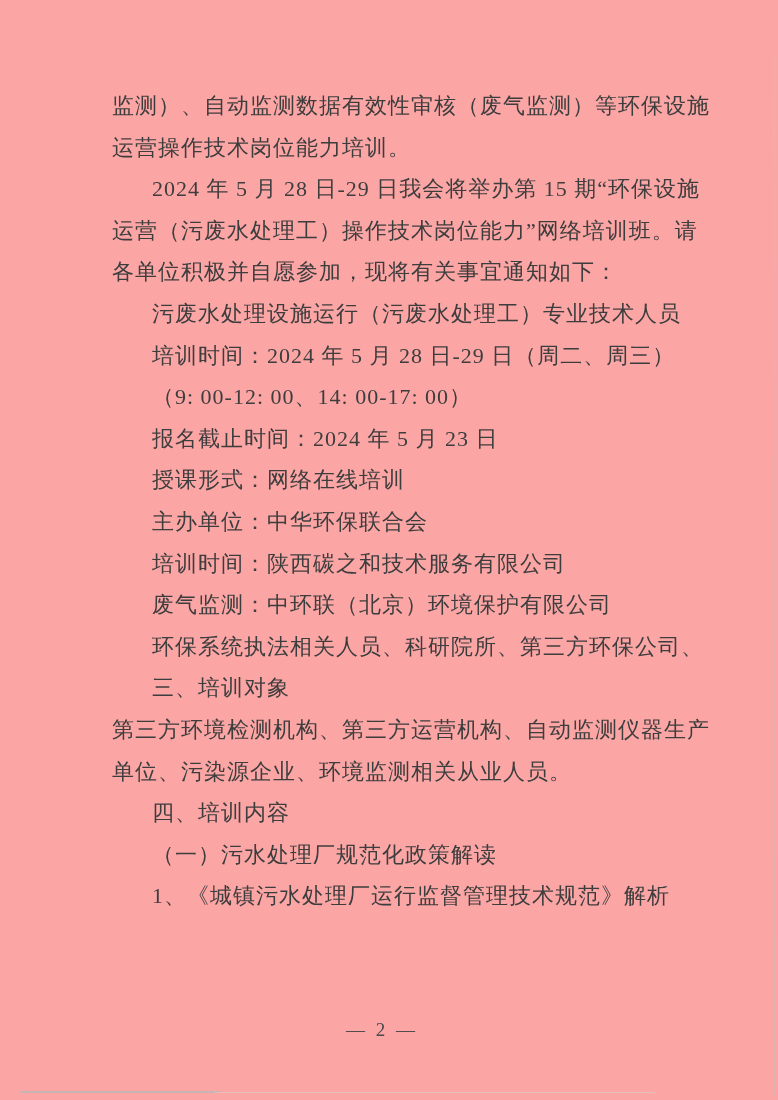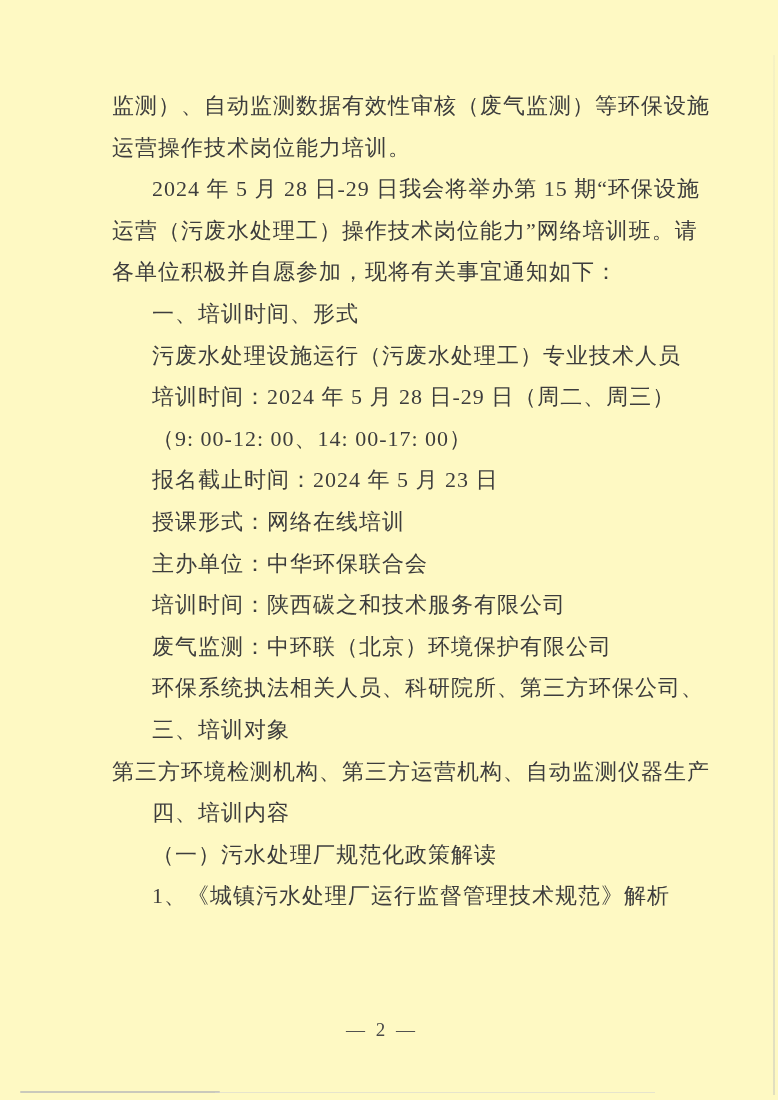--- a/index.html
+++ b/index.html
@@ -5,21 +5,21 @@
   * { margin: 0; padding: 0; box-sizing: border-box; }
   html, body {
     width: 778px; height: 1100px;
     background: #fefefe;
     overflow: hidden;
     font-family: "Liberation Serif", "DejaVu Serif", serif;
   }
   .scan-page {
     position: relative;
     width: 778px; height: 1100px;
-    background: #fef9c3;
+    background: #fca5a5;
     color: #3d3d3d;
   }
   .text-block {
     position: absolute;
     left: 112px;
     top: 85px;
     width: 606px;
   }
   .doc-line {
     height: 41.6px;
@@ -70,32 +70,32 @@
 <body>
 
 <div class="scan-page">
 
   <div class="text-block">
     <div class="doc-line">监测）、自动监测数据有效性审核（废气监测）等环保设施</div>
     <div class="doc-line">运营操作技术岗位能力培训。</div>
     <div class="doc-line indent">2024 年 5 月 28 日-29 日我会将举办第 15 期“环保设施</div>
     <div class="doc-line">运营（污废水处理工）操作技术岗位能力”网络培训班。请</div>
     <div class="doc-line">各单位积极并自愿参加，现将有关事宜通知如下：</div>
-    <div class="doc-line indent">一、培训时间、形式</div>
     <div class="doc-line indent">污废水处理设施运行（污废水处理工）专业技术人员</div>
     <div class="doc-line indent">培训时间：2024 年 5 月 28 日-29 日（周二、周三）</div>
     <div class="doc-line indent">（9: 00-12: 00、14: 00-17: 00）</div>
     <div class="doc-line indent">报名截止时间：2024 年 5 月 23 日</div>
     <div class="doc-line indent">授课形式：网络在线培训</div>
     <div class="doc-line indent">主办单位：中华环保联合会</div>
     <div class="doc-line indent">培训时间：陕西碳之和技术服务有限公司</div>
     <div class="doc-line indent">废气监测：中环联（北京）环境保护有限公司</div>
     <div class="doc-line indent">环保系统执法相关人员、科研院所、第三方环保公司、</div>
     <div class="doc-line indent">三、培训对象</div>
     <div class="doc-line">第三方环境检测机构、第三方运营机构、自动监测仪器生产</div>
+    <div class="doc-line">单位、污染源企业、环境监测相关从业人员。</div>
     <div class="doc-line indent">四、培训内容</div>
     <div class="doc-line indent">（一）污水处理厂规范化政策解读</div>
     <div class="doc-line indent">1、《城镇污水处理厂运行监督管理技术规范》解析</div>
   </div>
 
   <div class="page-footer">— 2 —</div>
 
   <div class="edge-right"></div>
   <div class="smudge-a"></div>
   <div class="smudge-b"></div>

